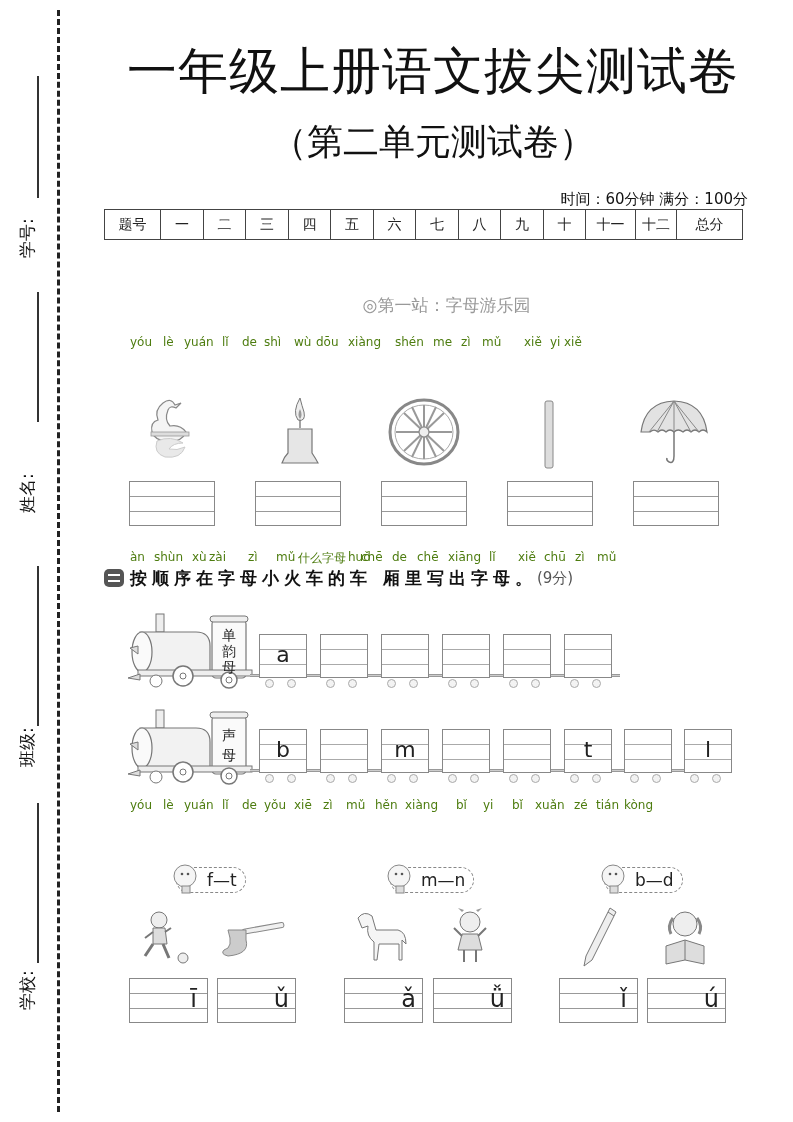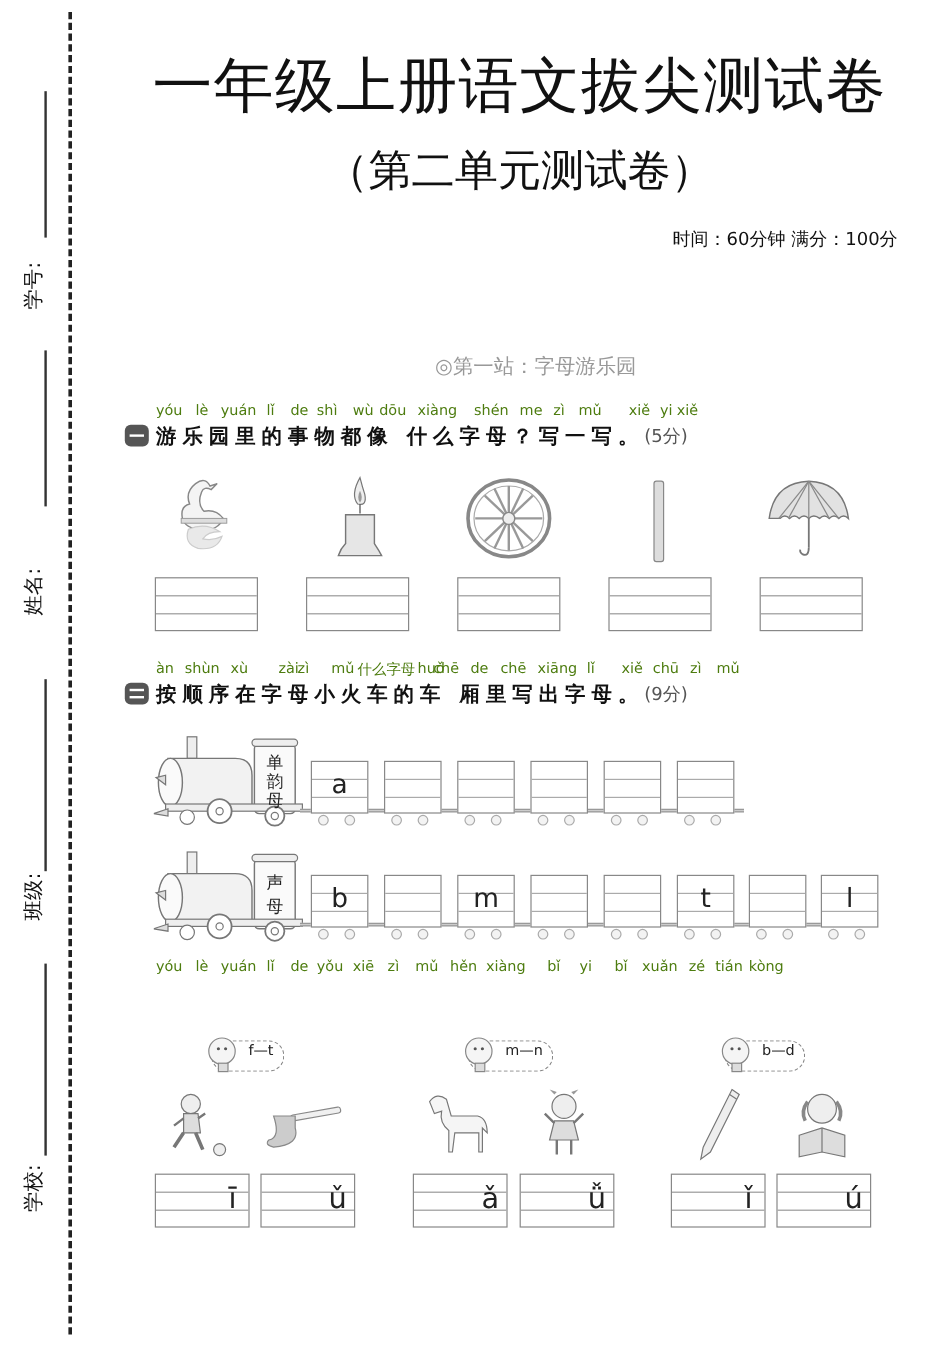--- a/index.html
+++ b/index.html
@@ -50,21 +50,21 @@
 
     
     .train-row { position: absolute; left: 0; }
     .car { position: absolute; width: 48px; height: 44px; border: 1px solid #888; background: #fff; }
     .car .ln { position: absolute; left: 0; right: 0; height: 1px; background: #aaa; }
     .car .letter { position: absolute; left: 0; right: 0; text-align: center; top: 7px; font-size: 22px; color: #222; }
     .wheel { position: absolute; width: 9px; height: 9px; border: 1px solid #aaa; border-radius: 50%; background: #f3f3f3; }
     .coupler { position: absolute; height: 3px; background: #ccc; border-top: 1px solid #999; border-bottom: 1px solid #999; }
 
     
-    .hint { position: absolute; height: 26px; border: 1px dashed #888; border-radius: 13px; padding: 0 8px 0 30px; display: flex; font-size: 12px; color: #222; }
+    .hint { position: absolute; height: 26px; border: 1px dashed #888; border-radius: 13px; padding: 0 8px 0 30px; display: flex; align-items: center; font-size: 17px; color: #222; }
     .bulb { position: absolute; left: -6px; top: -6px; width: 30px; height: 34px; }
   </style>
 </head>
 <body>
 
 <div class="binding">
   <div class="dash-line"></div>
 
   <div class="bind-underline" style="top:76px;height:122px;"></div>
   <div class="bind-label" style="top:258px;">学号:</div>
@@ -78,20 +78,36 @@
   <div class="bind-underline" style="top:803px;height:160px;"></div>
   <div class="bind-label" style="top:1010px;">学校:</div>
 </div>
 
 <div class="title">一年级上册语文拔尖测试卷</div>
 <div class="subtitle">（第二单元测试卷）</div>
 <div class="timing">时间：60分钟  满分：100分</div>
 
 <table class="score-table">
   <tbody>
+      <tr>
+    <td style="width:56px">题号</td>
+    <td style="width:43px">一</td>
+    <td style="width:42px">二</td>
+    <td style="width:43px">三</td>
+    <td style="width:42px">四</td>
+    <td style="width:43px">五</td>
+    <td style="width:42px">六</td>
+    <td style="width:43px">七</td>
+    <td style="width:42px">八</td>
+    <td style="width:43px">九</td>
+    <td style="width:42px">十</td>
+    <td style="width:50px">十一</td>
+    <td style="width:41px">十二</td>
+    <td style="width:66px">总分</td>
+  </tr>
 </tbody>
   </table>
 
 <div class="station">◎第一站：字母游乐园</div>
 
 <div class="q-wrap" style="top:335px;">
   <div class="pinyin-row">
     <span style="left:26px">yóu</span>
     <span style="left:59px">lè</span>
     <span style="left:80px">yuán</span>
@@ -102,27 +118,20 @@
     <span style="left:212px">dōu</span>
     <span style="left:244px">xiàng</span>
     <span style="left:291px">shén</span>
     <span style="left:329px">me</span>
     <span style="left:357px">zì</span>
     <span style="left:378px">mǔ</span>
     <span style="left:420px">xiě</span>
     <span style="left:446px">yi</span>
     <span style="left:460px">xiě</span>
   </div>
-  <div class="q-line">
-    <div class="q-badge">
-        <i style="top:8px"></i>
-      </div>
-    <span class="q-text">游乐园里的事物都像 什么字母？写一写。</span>
-    <span class="q-score">(5分)</span>
-  </div>
 </div>
 
 <svg class="pic" style="left:145px;top:395px" width="50" height="72" viewBox="0 0 50 72">
   <path d="M18 8 q8 -6 12 2 l6 -2 -5 5 q-6 -3 -8 2 q-4 10 2 16 q10 -2 16 6 q-4 10 -18 10 q-14 -2 -16 -10 q-2 -10 6 -12 q-4 -10 5 -17z" fill="#f4f4f4" stroke="#888" stroke-width="1.2"></path>
   <rect x="6" y="37" width="38" height="4" fill="#ddd" stroke="#999" stroke-width="0.8"></rect>
   <path d="M12 46 q14 -6 26 2 q-10 0 -14 6 q8 2 16 -2 q-4 12 -20 10 q-12 -4 -8 -16z" fill="#e9e9e9" stroke="#ccc" stroke-width="1"></path>
 </svg>
 <svg class="pic" style="left:280px;top:395px" width="40" height="72" viewBox="0 0 40 72">
   <path d="M20 3 q-8 14 -2 22 q8 2 6 -8 q-2 -6 -4 -14z" fill="#eee" stroke="#777" stroke-width="1"></path>
   <path d="M20 14 q-3 6 0 10 q3 -4 0 -10z" fill="#999"></path>
@@ -177,21 +186,21 @@
 <div class="grid-box" style="left:633px;top:481px;width:86px;height:45px">
     <div class="ln" style="top:14px"></div>
     <div class="ln" style="top:29px"></div>
   </div>
 
 <div class="q-wrap" style="top:550px;">
   <div class="pinyin-row">
     <span style="left:26px">àn</span>
     <span style="left:50px">shùn</span>
     <span style="left:88px">xù</span>
-    <span style="left:128px">zài</span>
+    <span style="left:105px">zài</span>
     <span style="left:144px">zì</span>
     <span style="left:172px">mǔ</span>
     <span style="left:194px">什么字母</span>
     <span style="left:244px">huǒ</span>
     <span style="left:257px">chē</span>
     <span style="left:288px">de</span>
     <span style="left:313px">chē</span>
     <span style="left:344px">xiāng</span>
     <span style="left:385px">lǐ</span>
     <span style="left:414px">xiě</span>

